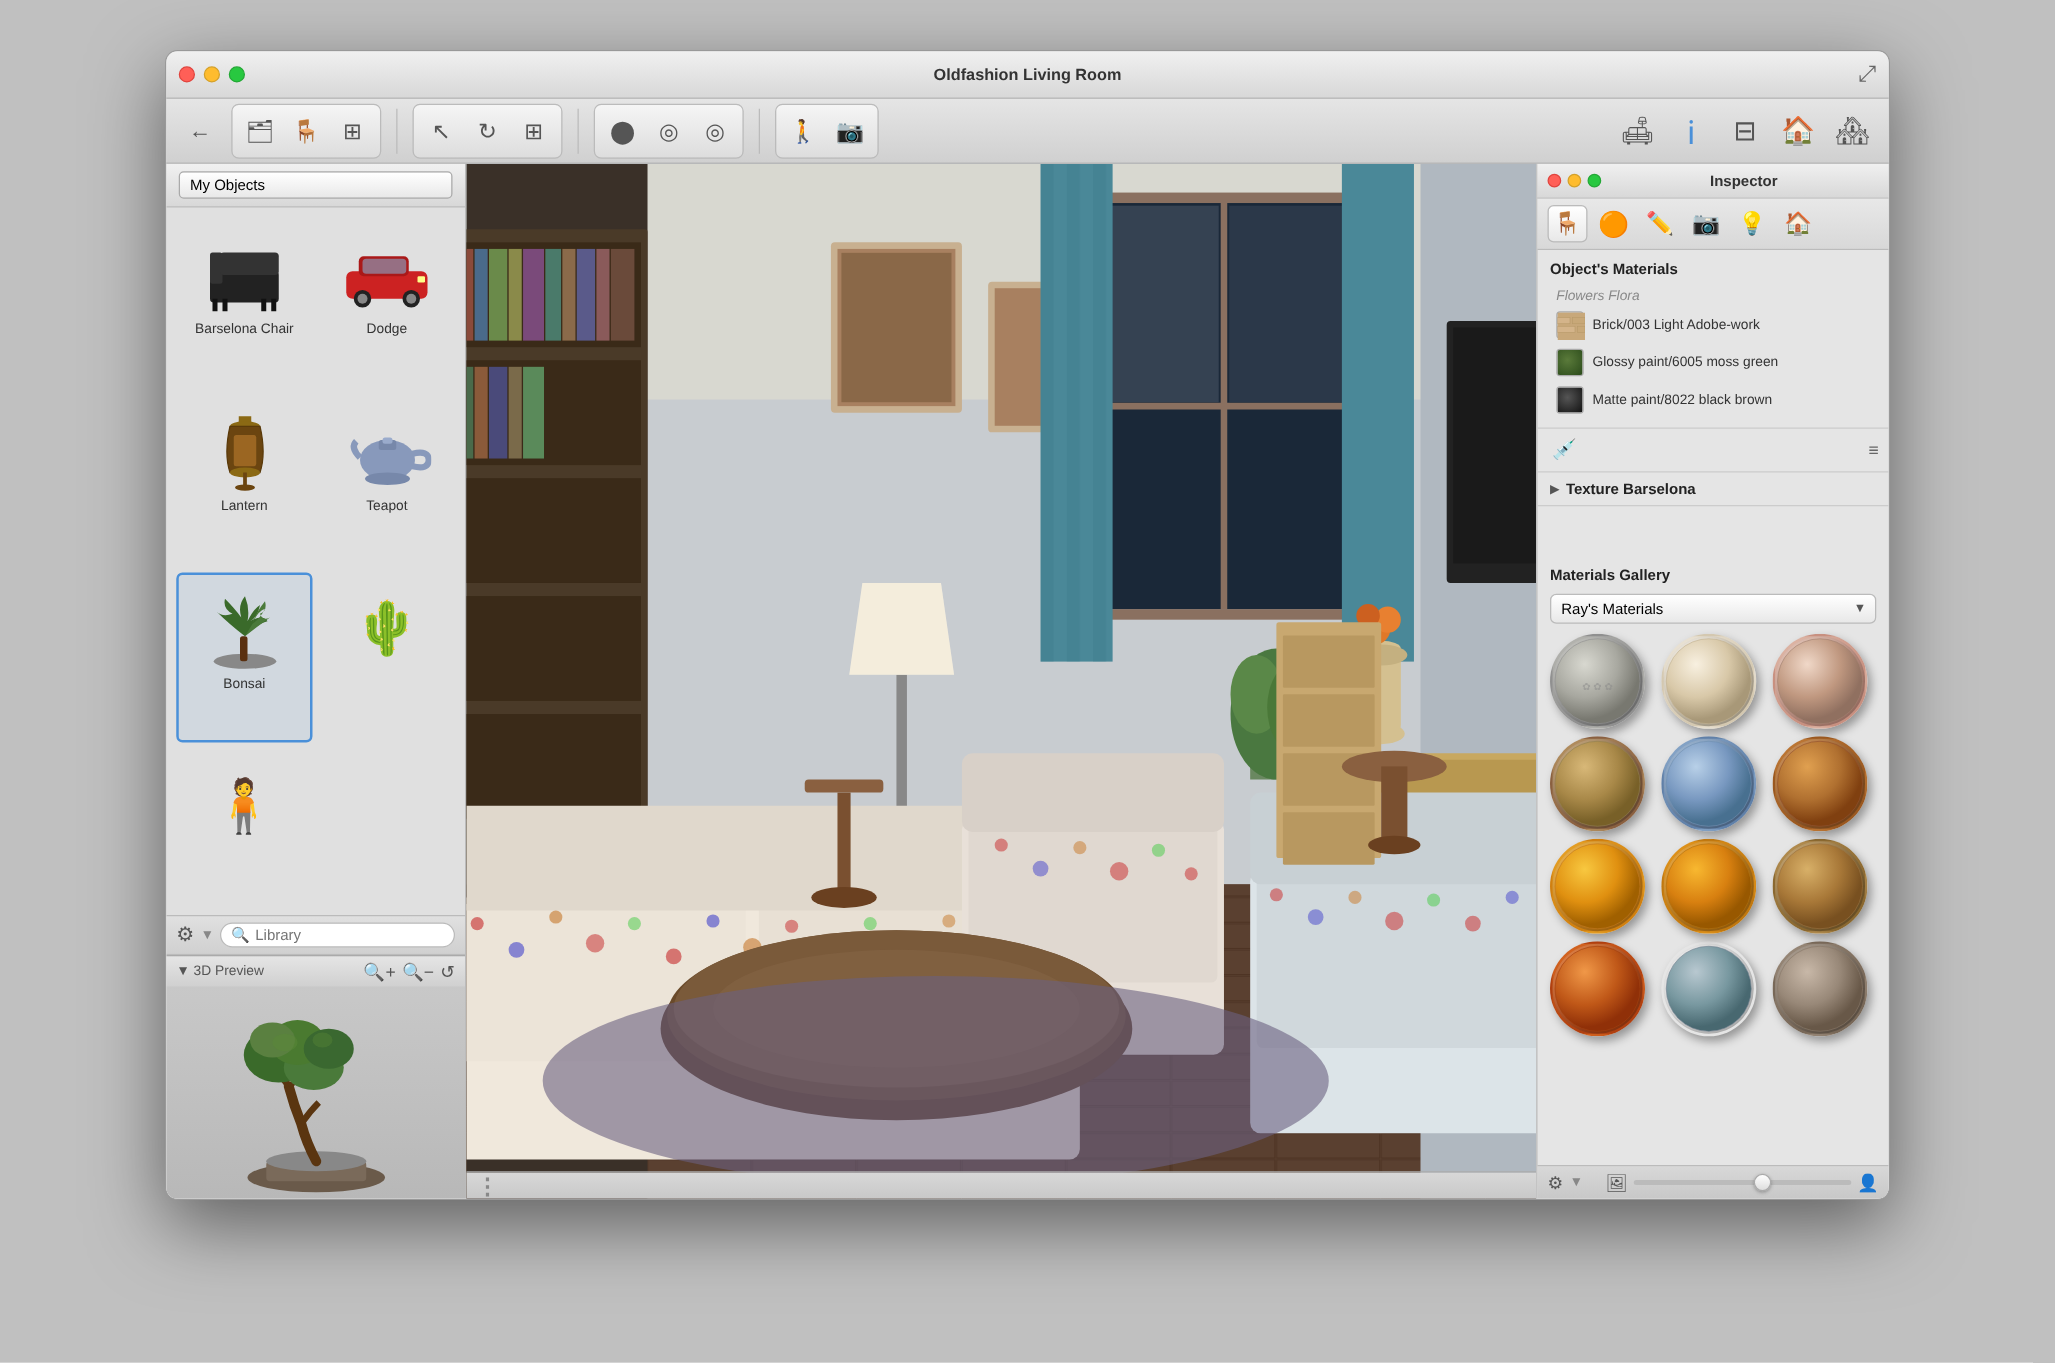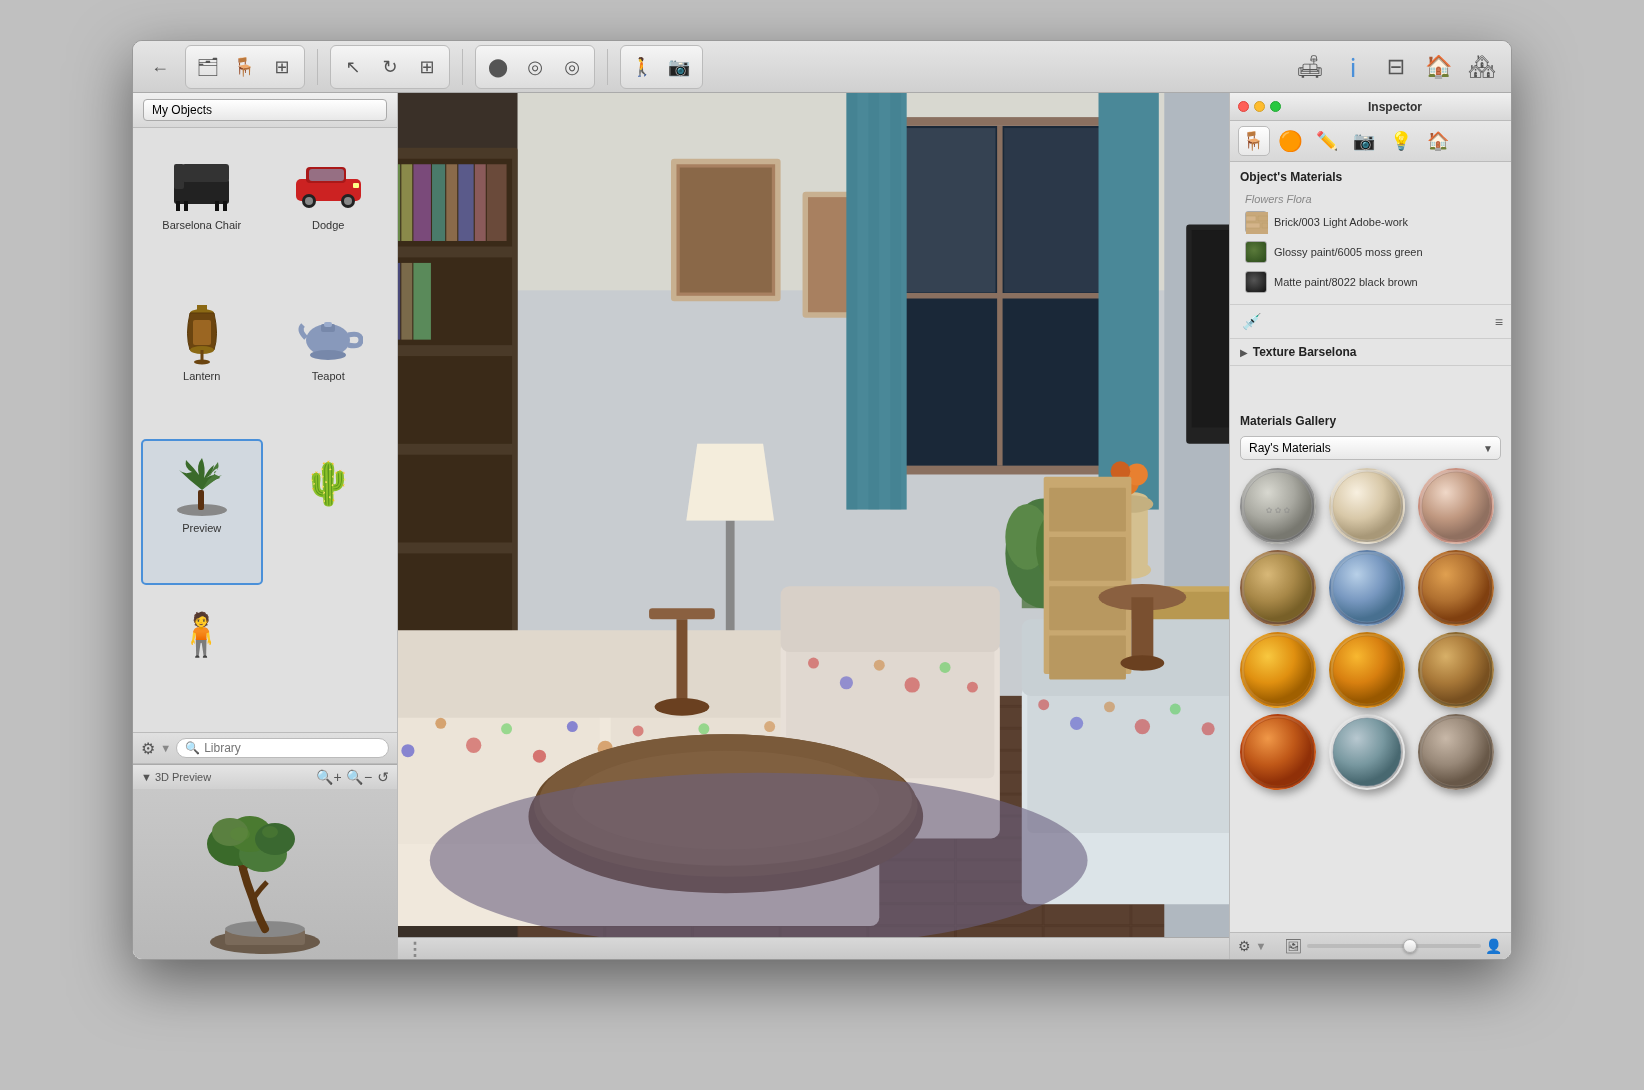--- a/index.html
+++ b/index.html
@@ -119,21 +119,21 @@
       color: #555;
     }
     
     .main-content {
       display: flex;
       flex: 1;
       overflow: hidden;
     }
     
     .left-sidebar {
-      width: 265px;
+      width: 240px;
       background: #e0e0e0;
       border-right: 1px solid #bbb;
       display: flex;
       flex-direction: column;
       flex-shrink: 0;
     }
     .sidebar-header {
       display: flex;
       align-items: center;
       padding: 6px 10px;
@@ -574,20 +574,31 @@
       );
       position: relative;
       overflow: hidden;
     }
   </style>
 </head>
 <body>
 
 <div class="window">
 
+  <div class="title-bar">
+    <div class="window-controls">
+      <button class="win-btn win-close"></button>
+      <button class="win-btn win-min"></button>
+      <button class="win-btn win-max"></button>
+    </div>
+    <span class="title-bar-title">Oldfashion Living Room</span>
+    <div class="title-bar-right">
+      <span>⤢</span>
+    </div>
+  </div>
 
   <div class="toolbar">
     <button class="tb-btn">←</button>
     <div class="toolbar-group">
       <button class="tb-btn">🗂</button>
       <button class="tb-btn">🪑</button>
       <button class="tb-btn">⊞</button>
     </div>
     <div class="toolbar-sep"></div>
     <div class="toolbar-group">
@@ -688,21 +699,21 @@
 
         <div class="obj-item selected">
           <div class="obj-thumb">
             <svg width="75" height="68" viewBox="0 0 75 68">
               <ellipse cx="38" cy="60" rx="25" ry="6" fill="#888"></ellipse>
               <rect x="34" y="40" width="6" height="20" fill="#5a3010" rx="2"></rect>
               <path d="M38,40 Q25,30 15,20 Q20,25 28,22 Q20,18 22,10 Q30,18 35,25 Q32,15 38,8 Q42,18 40,28 Q45,18 50,15 Q48,25 42,28 Q52,22 56,28 Q48,30 38,40 Z" fill="#3a6a2a"></path>
               <path d="M38,40 Q48,32 58,25 Q52,28 50,22 Q56,20 54,12 Q46,22 44,30 Q48,20 54,18 Q50,26 44,30" fill="#4a7a3a"></path>
             </svg>
           </div>
-          <span class="obj-label">Preview</span>
+          <span class="obj-label">Bonsai</span>
         </div>
 
         <div class="obj-item">
           <div class="obj-thumb" style="font-size:42px;">🌵</div>
           <span class="obj-label"></span>
         </div>
 
         <div class="obj-item">
           <div class="obj-thumb" style="font-size:42px;">🧍</div>
           <span class="obj-label"></span>

